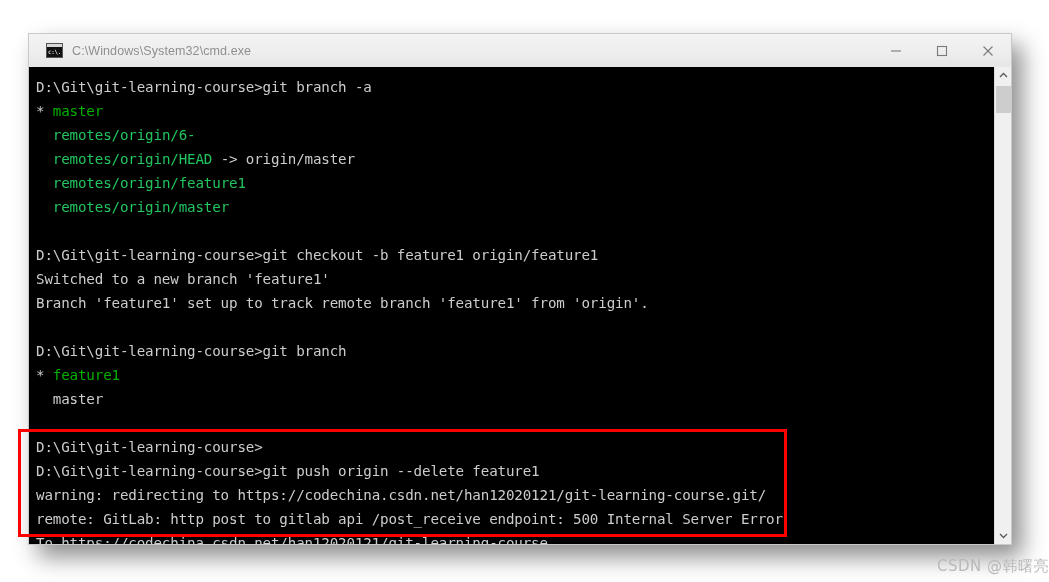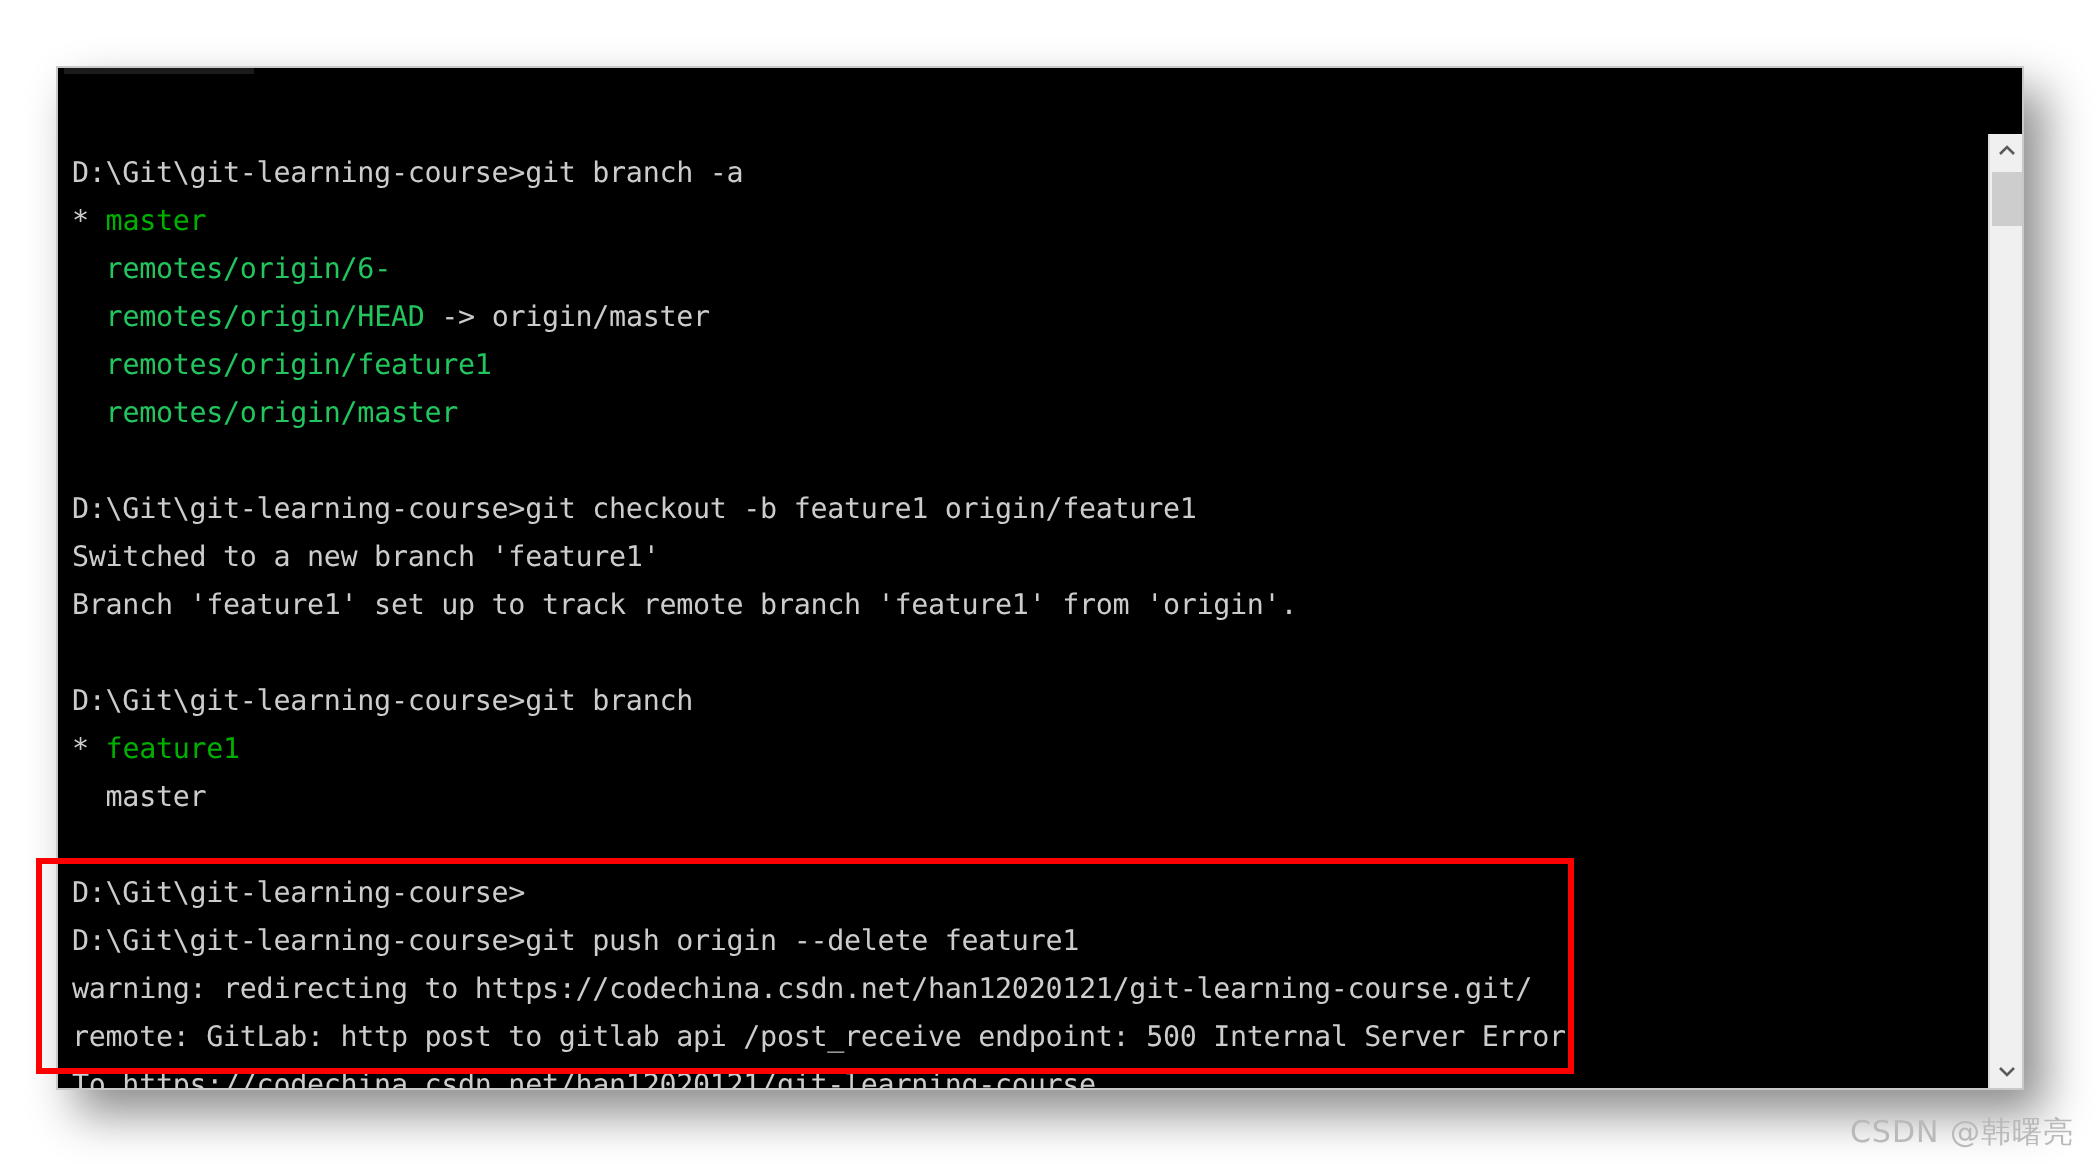--- a/index.html
+++ b/index.html
@@ -183,39 +183,62 @@
     width: 769px;
     height: 108px;
     border: 3px solid #ff0000;
     box-sizing: border-box;
     pointer-events: none;
   }
 
   
   #watermark {
     position: absolute;
-    right: 12px;
+    right: 0;
     bottom: 6px;
     font-family: "DejaVu Sans", sans-serif;
     font-size: 15px;
     color: #b9b9b9;
     white-space: nowrap;
     letter-spacing: 0.5px;
     text-align: right;
   }
 </style>
 </head>
 <body>
 
 <div id="window-shadow"></div>
 
 <div id="console-window">
 
   <div id="titlebar-tab-edge"></div>
 
+  <div id="titlebar">
+    <div id="cmd-icon"></div>
+    <div id="titlebar-title">C:\Windows\System32\cmd.exe</div>
+
+    <div id="window-controls">
+      <div class="win-ctrl">
+        <svg width="12" height="12" viewBox="0 0 12 12" aria-hidden="true">
+          <line x1="1" y1="6" x2="11" y2="6" stroke="currentColor" stroke-width="1.1"></line>
+        </svg>
+      </div>
+      <div class="win-ctrl">
+        <svg width="12" height="12" viewBox="0 0 12 12" aria-hidden="true">
+          <rect x="1.5" y="1.5" width="9" height="9" fill="none" stroke="currentColor" stroke-width="1.1"></rect>
+        </svg>
+      </div>
+      <div class="win-ctrl">
+        <svg width="12" height="12" viewBox="0 0 12 12" aria-hidden="true">
+          <line x1="1.5" y1="1.5" x2="10.5" y2="10.5" stroke="currentColor" stroke-width="1.1"></line>
+          <line x1="10.5" y1="1.5" x2="1.5" y2="10.5" stroke="currentColor" stroke-width="1.1"></line>
+        </svg>
+      </div>
+    </div>
+  </div>
 
   <div id="terminal-body">
     <div id="terminal-text"><div class="ln"><span class="c-white">D:\Git\git-learning-course&gt;git branch -a</span></div><div class="ln"><span class="c-white">* </span><span class="c-green">master</span></div><div class="ln"><span class="c-white">  </span><span class="c-red">remotes/origin/6-</span></div><div class="ln"><span class="c-white">  </span><span class="c-red">remotes/origin/HEAD</span><span class="c-white"> -&gt; origin/master</span></div><div class="ln"><span class="c-white">  </span><span class="c-red">remotes/origin/feature1</span></div><div class="ln"><span class="c-white">  </span><span class="c-red">remotes/origin/master</span></div><div class="ln"><span class="c-white"></span></div><div class="ln"><span class="c-white">D:\Git\git-learning-course&gt;git checkout -b feature1 origin/feature1</span></div><div class="ln"><span class="c-white">Switched to a new branch 'feature1'</span></div><div class="ln"><span class="c-white">Branch 'feature1' set up to track remote branch 'feature1' from 'origin'.</span></div><div class="ln"><span class="c-white"></span></div><div class="ln"><span class="c-white">D:\Git\git-learning-course&gt;git branch</span></div><div class="ln"><span class="c-white">* </span><span class="c-green">feature1</span></div><div class="ln"><span class="c-white">  master</span></div><div class="ln"><span class="c-white"></span></div><div class="ln"><span class="c-white">D:\Git\git-learning-course&gt;</span></div><div class="ln"><span class="c-white">D:\Git\git-learning-course&gt;git push origin --delete feature1</span></div><div class="ln"><span class="c-white">warning: redirecting to https://codechina.csdn.net/han12020121/git-learning-course.git/</span></div><div class="ln"><span class="c-white">remote: GitLab: http post to gitlab api /post_receive endpoint: 500 Internal Server Error</span></div><div class="ln"><span class="c-white">To https://codechina.csdn.net/han12020121/git-learning-course</span></div></div>
   </div>
 
   <div id="scrollbar">
     <div class="sb-arrow" id="sb-arrow-up">
       <svg width="9" height="7" viewBox="0 0 9 7" aria-hidden="true">
         <polyline points="1,5 4.5,1.5 8,5" fill="none" stroke="currentColor" stroke-width="1.3"></polyline>
       </svg>

